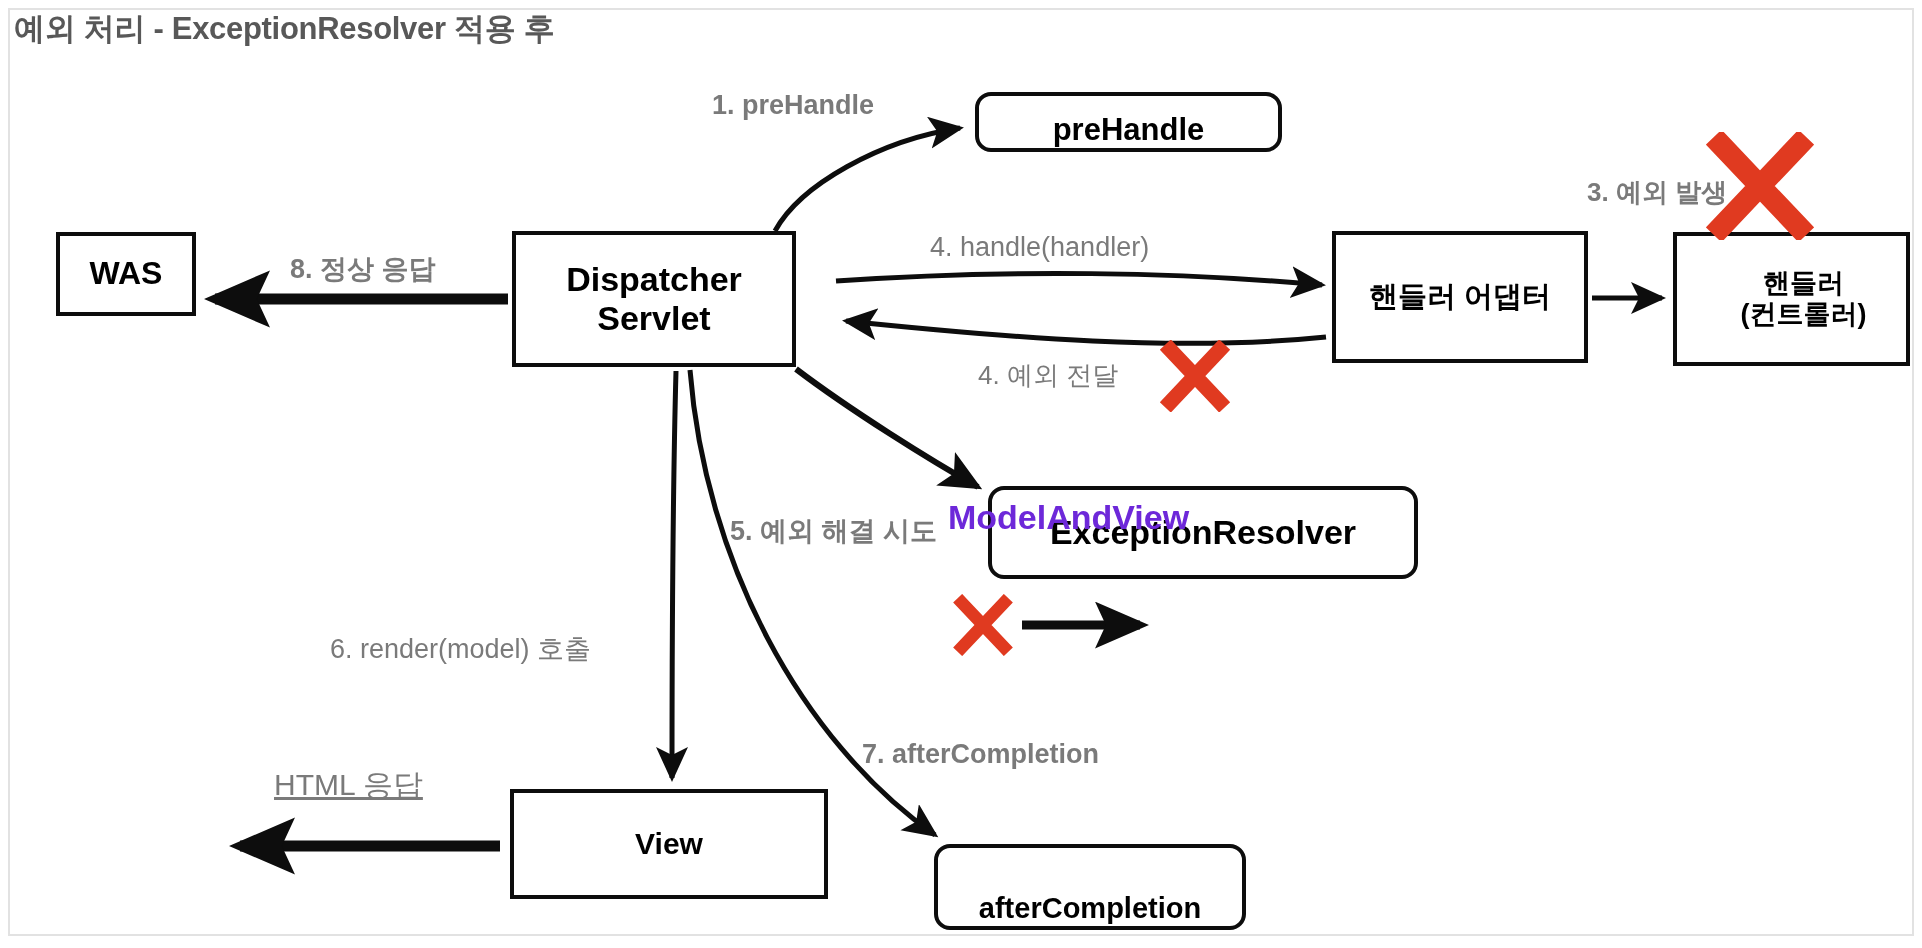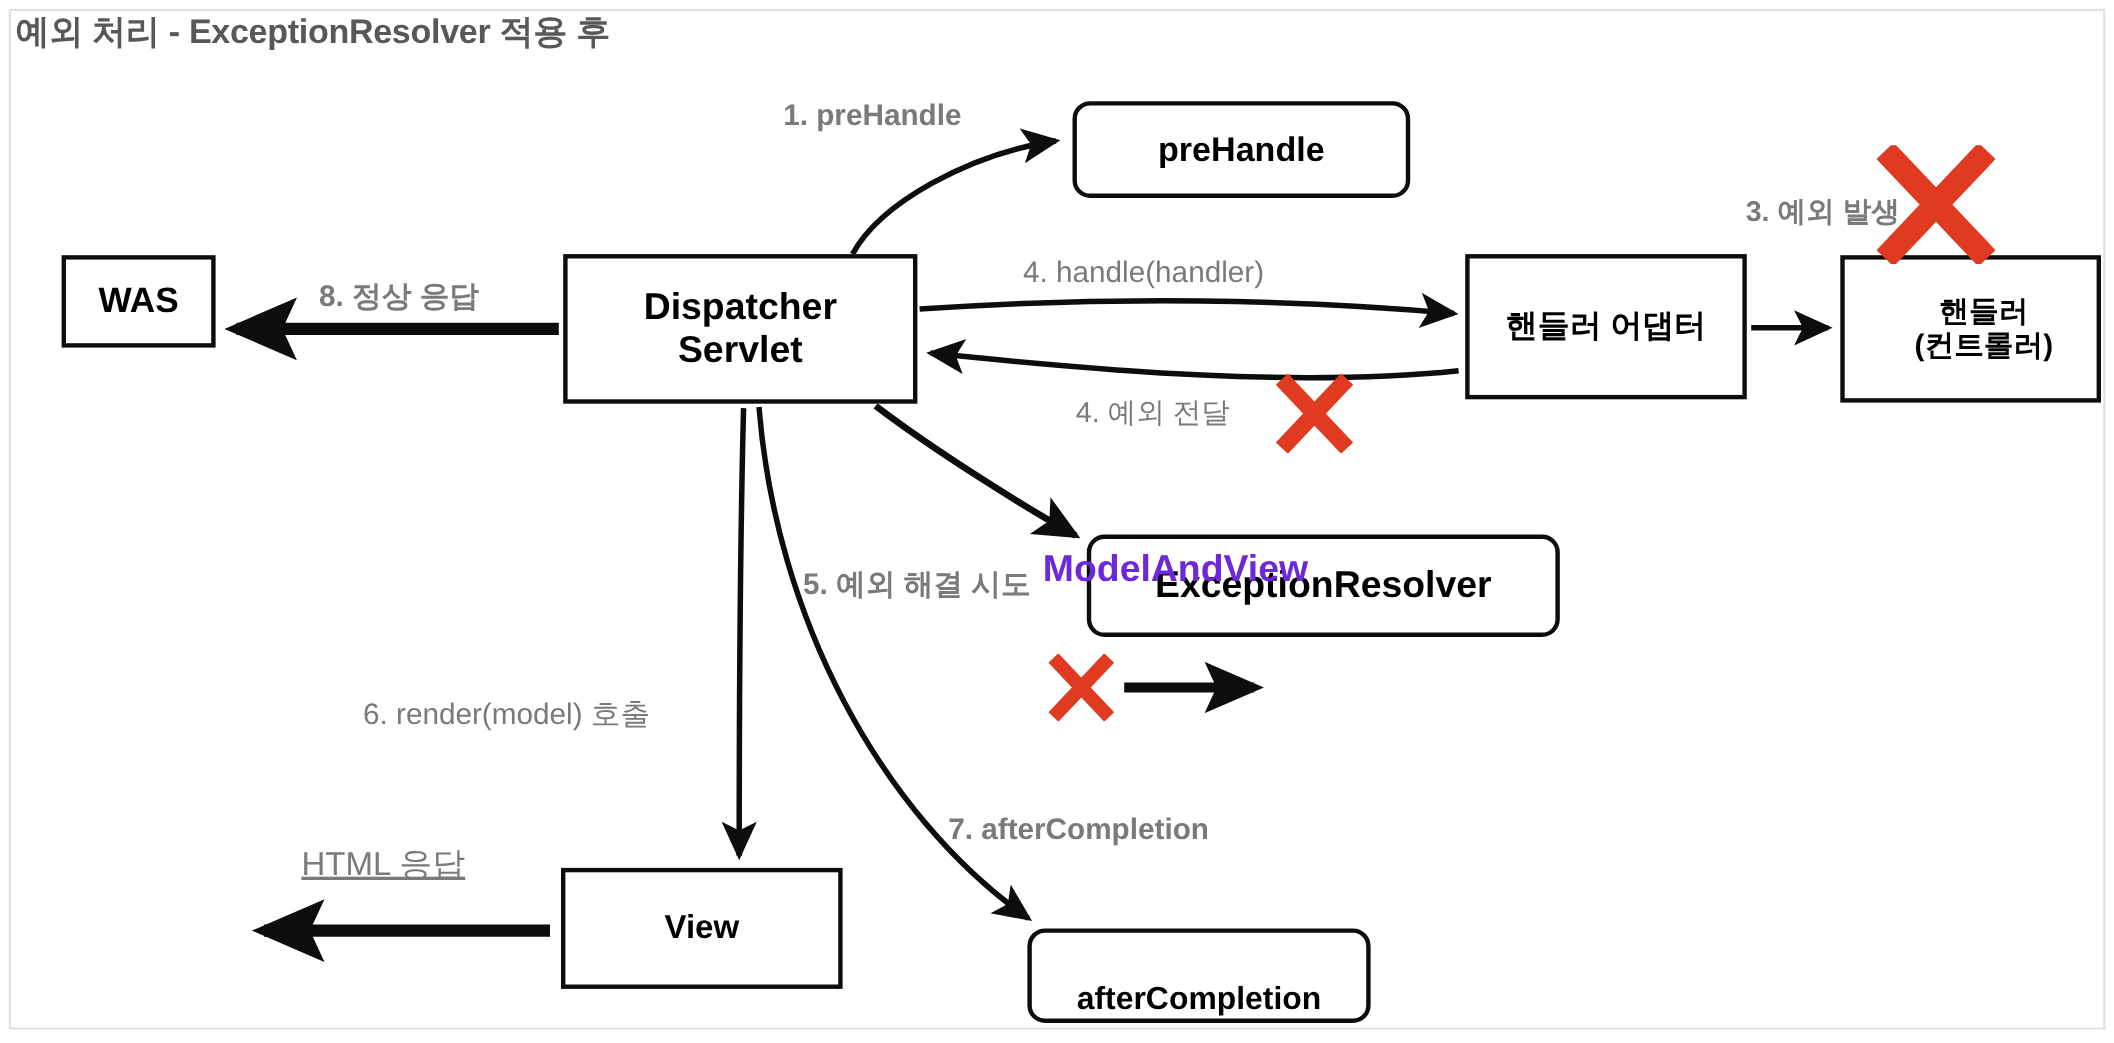--- a/index.html
+++ b/index.html
@@ -49,26 +49,26 @@
     text-align: center;
     color: #000000;
     font-weight: bold;
     line-height: 1.16;
     z-index: 4;
   }
   .node.rect { border-radius: 0; }
   .node.round { border-radius: 16px; }
 
   #node-was        { left: 56px;   top: 232px; width: 140px; height: 84px;  font-size: 32px; }
-  #node-dispatcher { left: 512px;  top: 231px; width: 322px; height: 136px; font-size: 34px; }
-  #node-prehandle  { left: 975px;  top: 92px;  width: 307px; height: 88px;  font-size: 31px; }
+  #node-dispatcher { left: 512px;  top: 231px; width: 284px; height: 136px; font-size: 34px; }
+  #node-prehandle  { left: 975px;  top: 92px;  width: 307px; height: 60px;  font-size: 31px; align-items: flex-end; }
   #node-adapter    { left: 1332px; top: 231px; width: 256px; height: 132px; font-size: 29px; }
   #node-handler    { left: 1673px; top: 232px; width: 237px; height: 134px; font-size: 27px; padding-left: 24px; }
   #node-resolver   { left: 988px;  top: 486px; width: 430px; height: 93px;  font-size: 34px; }
-  #node-view       { left: 510px;  top: 789px; width: 256px; height: 110px; font-size: 30px; }
+  #node-view       { left: 510px;  top: 789px; width: 318px; height: 110px; font-size: 30px; }
   #node-aftercomp  { left: 934px;  top: 844px; width: 312px; height: 86px;  font-size: 29px; align-items: flex-end; }
 
   
   #label-modelandview {
     position: absolute;
     left: 948px;
     top: 498px;
     font-size: 34px;
     font-weight: bold;
     color: #6d28d9;

